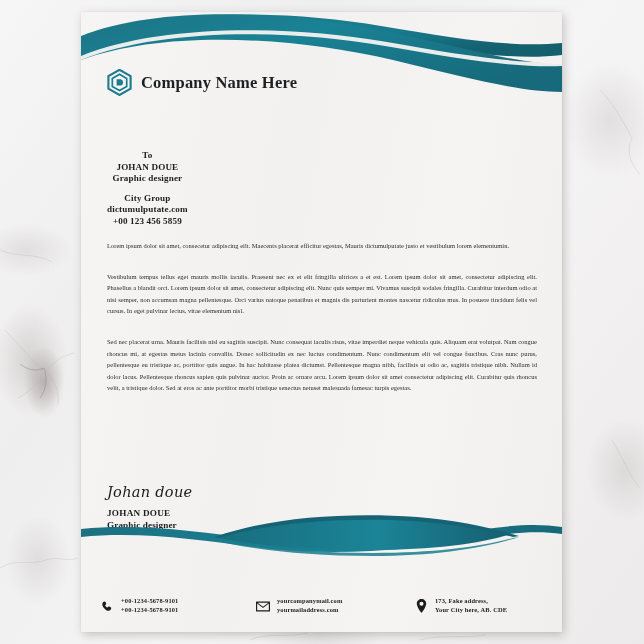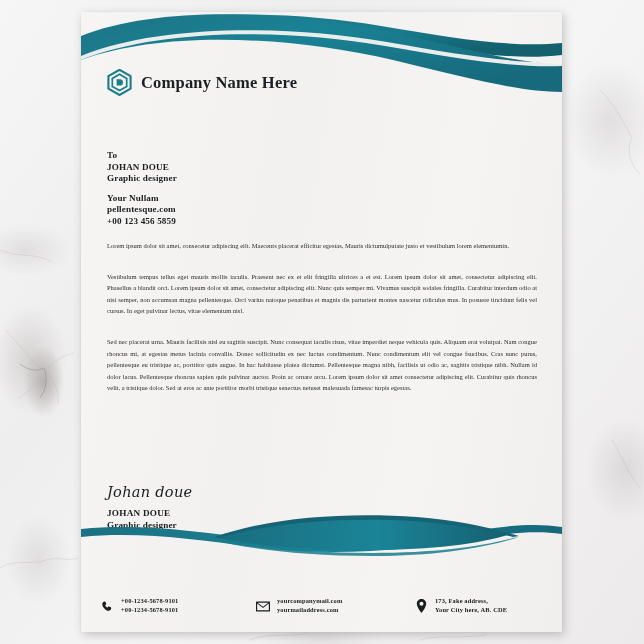--- a/index.html
+++ b/index.html
@@ -85,20 +85,21 @@
   
   #recipient {
     position: absolute;
     left: 26px;
     top: 138px;
     font-size: 9.1px;
     line-height: 11.6px;
     color: #1b1d1f;
     font-weight: bold;
     letter-spacing: 0.15px;
+    text-align: center;
   }
   #recipient .spacer { height: 8px; }
   .rcp-line { white-space: nowrap; }
 
   
   #body-copy {
     position: absolute;
     left: 26px;
     top: 228px;
     width: 430px;
@@ -234,22 +235,22 @@
         <path d="M9.6 10.2 L13.6 10.2 A 3.3 3.3 0 0 1 13.6 16.6 L9.6 16.6 Z" fill="#1a7c8d"></path>
       </svg>
       <div id="company-name">Company Name Here</div>
     </div>
 
     <div id="recipient">
       <div class="rcp-line">To</div>
       <div class="rcp-line">JOHAN DOUE</div>
       <div class="rcp-line">Graphic designer</div>
       <div class="spacer"></div>
-      <div class="rcp-line">Your Nullam</div>
-      <div class="rcp-line">pellentesque.com</div>
+      <div class="rcp-line">City Group</div>
+      <div class="rcp-line">dictumulputate.com</div>
       <div class="rcp-line">+00 123 456 5859</div>
     </div>
 
     <div id="body-copy">
       <p>Lorem ipsum dolor sit amet, consecetur adipiscing eilt. Maecents placerat efficitur egestas, Mauris dictumulputate justo et vestibulum lorem elementumin.</p>
       <p>Vestibulum tempus tellus eget mauris mollis iaculis. Praesent nec ex et elit fringilla ultrices a et est. Lorem ipsum dolor sit amet, consectetur adipiscing elit. Phasellus a blandit orci. Lorem ipsum dolor sit amet, consectetur adipiscing elit. Nunc quis semper mi. Vivamus suscipit sodales fringilla. Curabitur interdum odio at nisi semper, non accumsan magna pellentesque. Orci varius natoque penatibus et magnis dis parturient montes nascetur ridiculus mus. In posuere tincidunt felis vel cursus. In eget pulvinar lectus, vitae elementum nisl.</p>
       <p>Sed nec placerat urna. Mauris facilisis nisl eu sagittis suscipit. Nunc consequat iaculis risus, vitae imperdiet neque vehicula quis. Aliquam erat volutpat. Nam congue rhoncus mi, at egestas metus lacinia convallis. Donec sollicitudin ex nec luctus condimentum. Nunc condimentum elit vel congue fsucibus. Cras nunc purus, pellentesque eu tristique ac, porttitor quis augue. In hac habitasse platea dictumst. Pellentesque magna nibh, facilisis ut odio ac, sagittis tristique nibh. Nullam id dolor lacus. Pellentesque rhoncus sapien quis pulvinar auctor. Proin ac ornare arcu. Lorem ipsum dolor sit amet consectetur adipiscing elit. Curabitur quis rhoncus velit, a tristique dolor. Sed at eros ac ante porttitor morbi tristique senectus netuset malesuada famesac turpis egestas.</p>
     </div>
 
     <div id="signature-block">

